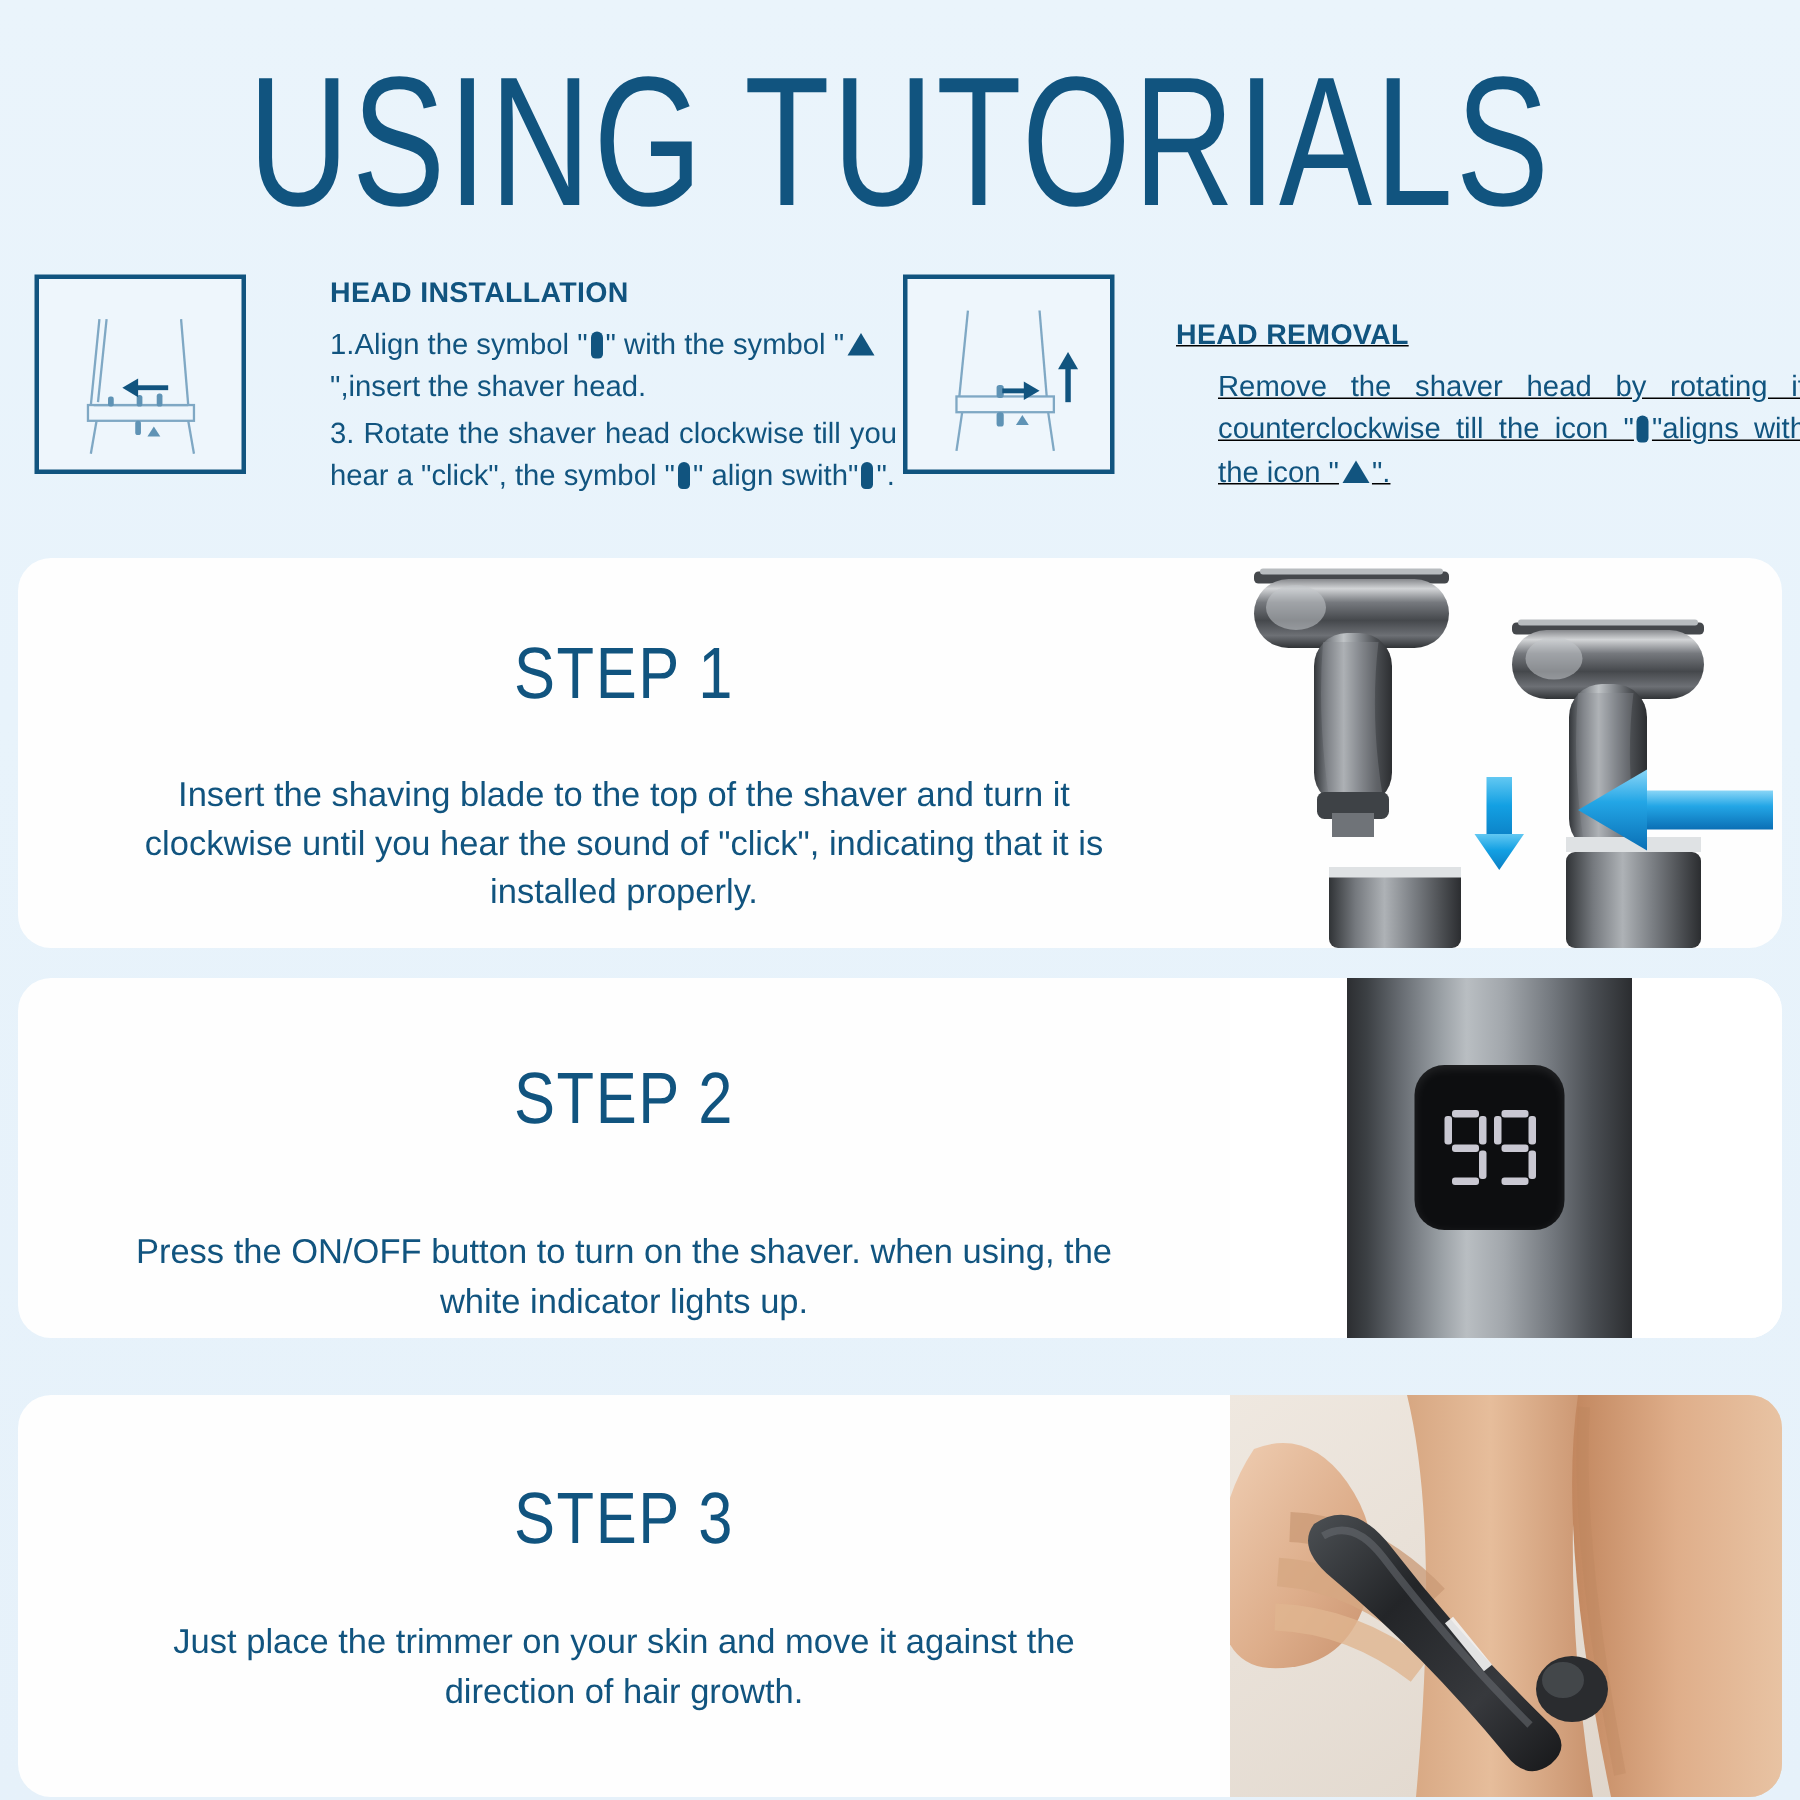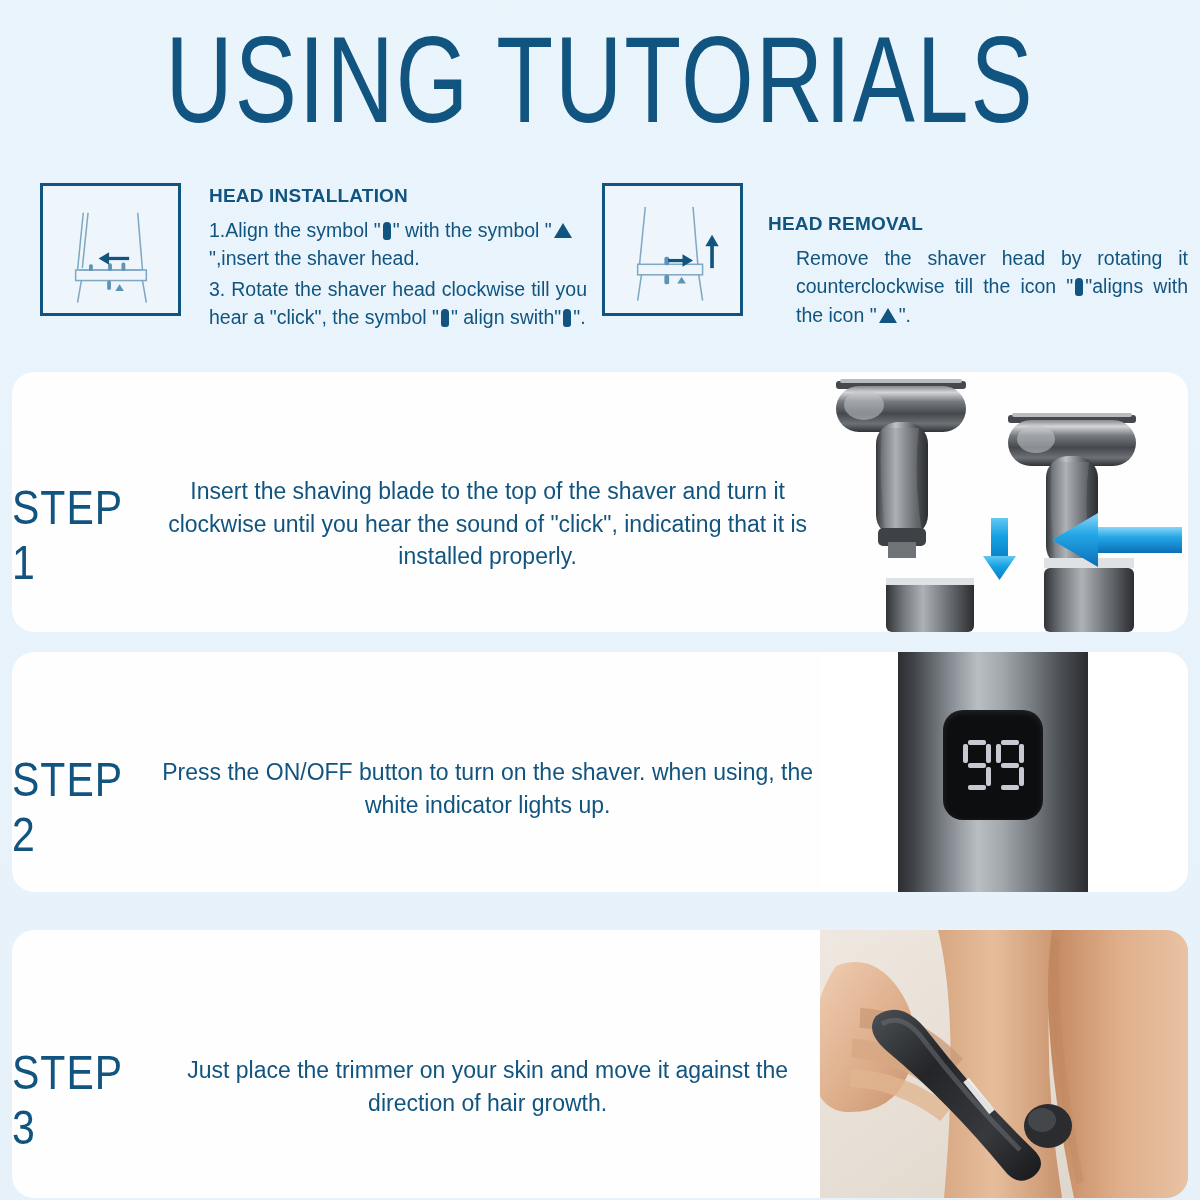--- a/index.html
+++ b/index.html
@@ -16,21 +16,21 @@
   .page {
     width: 1200px;
     height: 1200px;
     position: relative;
     background: linear-gradient(180deg, #eaf4fb 0%, #e8f3fb 40%, #e6f1fa 100%);
   }
 
   
   .title-wrap {
     width: 100%;
-    padding-top: 18px;
+    padding-top: 34px;
     text-align: center;
   }
   .main-title {
     font-family: "Liberation Sans", sans-serif;
     font-size: 96px;
     line-height: 1.0;
     font-weight: 300;
     letter-spacing: 2px;
     color: #11547f;
     transform: scaleY(1.28) scaleX(0.97);
@@ -44,35 +44,35 @@
     top: 183px;
     left: 0;
     width: 1200px;
     height: 175px;
     display: flex;
   }
   .info-col {
     display: flex;
     align-items: flex-start;
   }
-  .info-col.left { width: 600px; padding-left: 40px; }
+  .info-col.left { width: 600px; padding-left: 23px; gap: 28px; }
   .info-col.right { width: 600px; padding-left: 2px; }
 
   .icon-box {
     width: 141px;
     height: 133px;
     border: 3px solid #11547f;
     background: #eef6fc;
     flex: 0 0 auto;
     position: relative;
   }
   .icon-box svg { display: block; width: 100%; height: 100%; }
 
   .info-text { padding-left: 28px; padding-top: 2px; }
-  .info-text.right { padding-left: 25px; padding-top: 30px; width: 400px; }
+  .info-text.right { padding-left: 41px; padding-top: 30px; width: 400px; text-decoration: underline; }
 
   .info-heading {
     font-size: 19px;
     font-weight: bold;
     color: #11547f;
     letter-spacing: 0.2px;
     margin-bottom: 9px;
   }
   .info-p {
     font-size: 19.5px;
@@ -114,21 +114,21 @@
     display: flex;
   }
   #card1 { top: 372px; height: 260px; }
   #card2 { top: 652px; height: 240px; }
   #card3 { top: 930px; height: 268px; }
 
   .card-text {
     width: 808px;
     flex: 0 0 auto;
     display: flex;
-    flex-direction: row;
+    flex-direction: column;
     align-items: center;
     position: relative;
   }
   .step-title {
     font-size: 41px;
     font-weight: 300;
     color: #11547f;
     letter-spacing: 1px;
     transform: scaleY(1.18);
     transform-origin: center top;
@@ -138,21 +138,21 @@
   #card3 .step-title { margin-top: 55px; }
 
   .step-desc {
     font-size: 23px;
     line-height: 1.42;
     color: #11547f;
     text-align: center;
     width: 680px;
   }
   #card1 .step-desc { margin-top: 44px; }
-  #card2 .step-desc { margin-top: 33px; }
+  #card2 .step-desc { margin-top: 66px; }
   #card3 .step-desc { margin-top: 46px; }
 
   .card-media {
     flex: 1 1 auto;
     position: relative;
     overflow: hidden;
   }
 
   
   .shaver-scene { position: absolute; inset: 0; }

